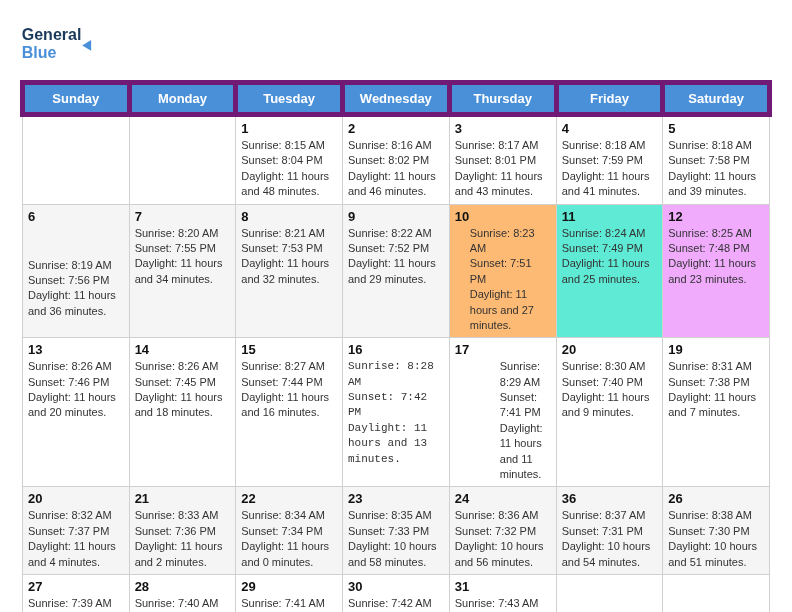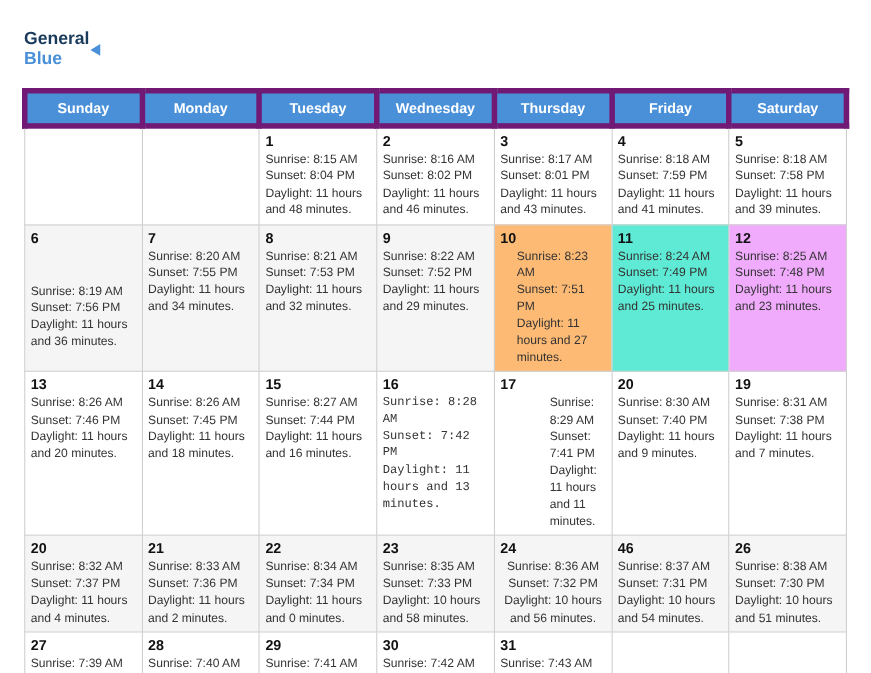--- a/index.html
+++ b/index.html
@@ -251,26 +251,26 @@
 Daylight: 11 hours and 0 minutes.</div>
         </td>
         <td style="background: rgb(245, 245, 245);">
           <span class="day-number">23</span>
           <div class="day-info" style="white-space: pre-line;">Sunrise: 8:35 AM
 Sunset: 7:33 PM
 Daylight: 10 hours and 58 minutes.</div>
         </td>
         <td style="background: rgb(245, 245, 245);">
           <span class="day-number">24</span>
-          <div class="day-info" style="white-space: pre-line; text-align: center;">Sunrise: 8:36 AM
+          <div class="day-info" style="white-space: pre-line;">Sunrise: 8:36 AM
 Sunset: 7:32 PM
 Daylight: 10 hours and 56 minutes.</div>
         </td>
         <td style="background: rgb(245, 245, 245);">
-          <span class="day-number">46</span>
+          <span class="day-number">36</span>
           <div class="day-info" style="white-space: pre-line;">Sunrise: 8:37 AM
 Sunset: 7:31 PM
 Daylight: 10 hours and 54 minutes.</div>
         </td>
         <td style="background: rgb(245, 245, 245);">
           <span class="day-number">26</span>
           <div class="day-info" style="white-space: pre-line;">Sunrise: 8:38 AM
 Sunset: 7:30 PM
 Daylight: 10 hours and 51 minutes.</div>
         </td>

